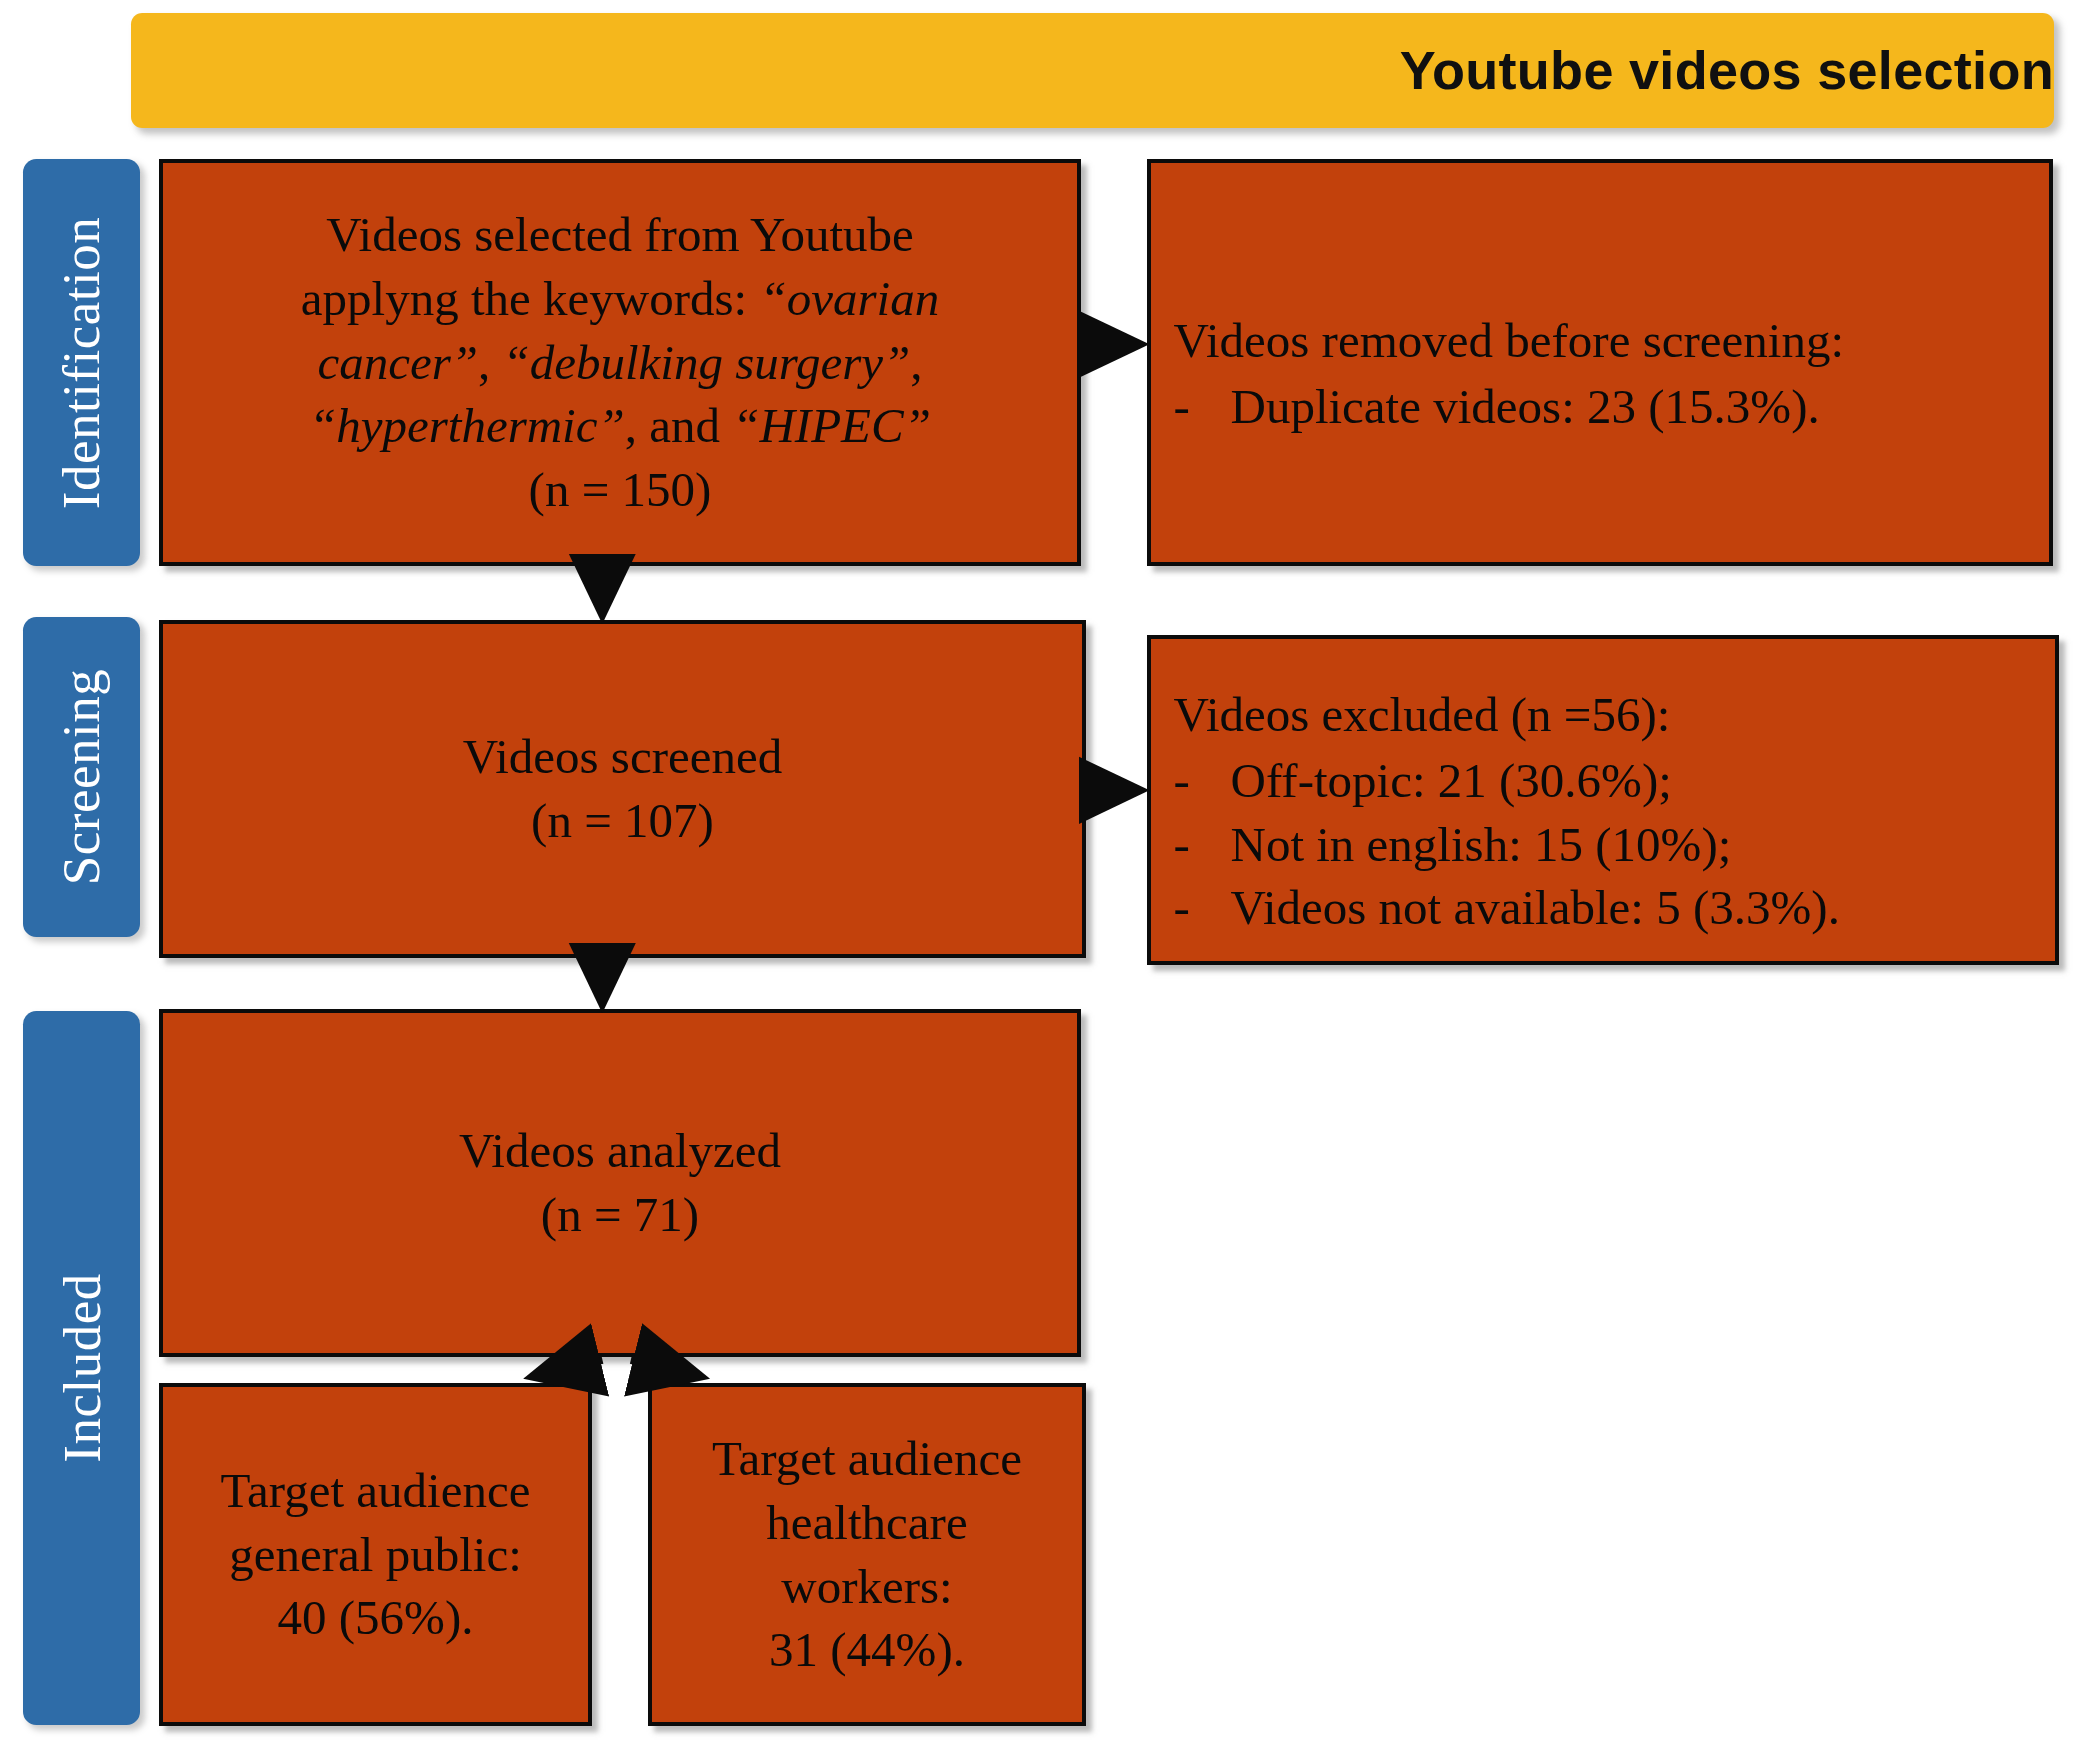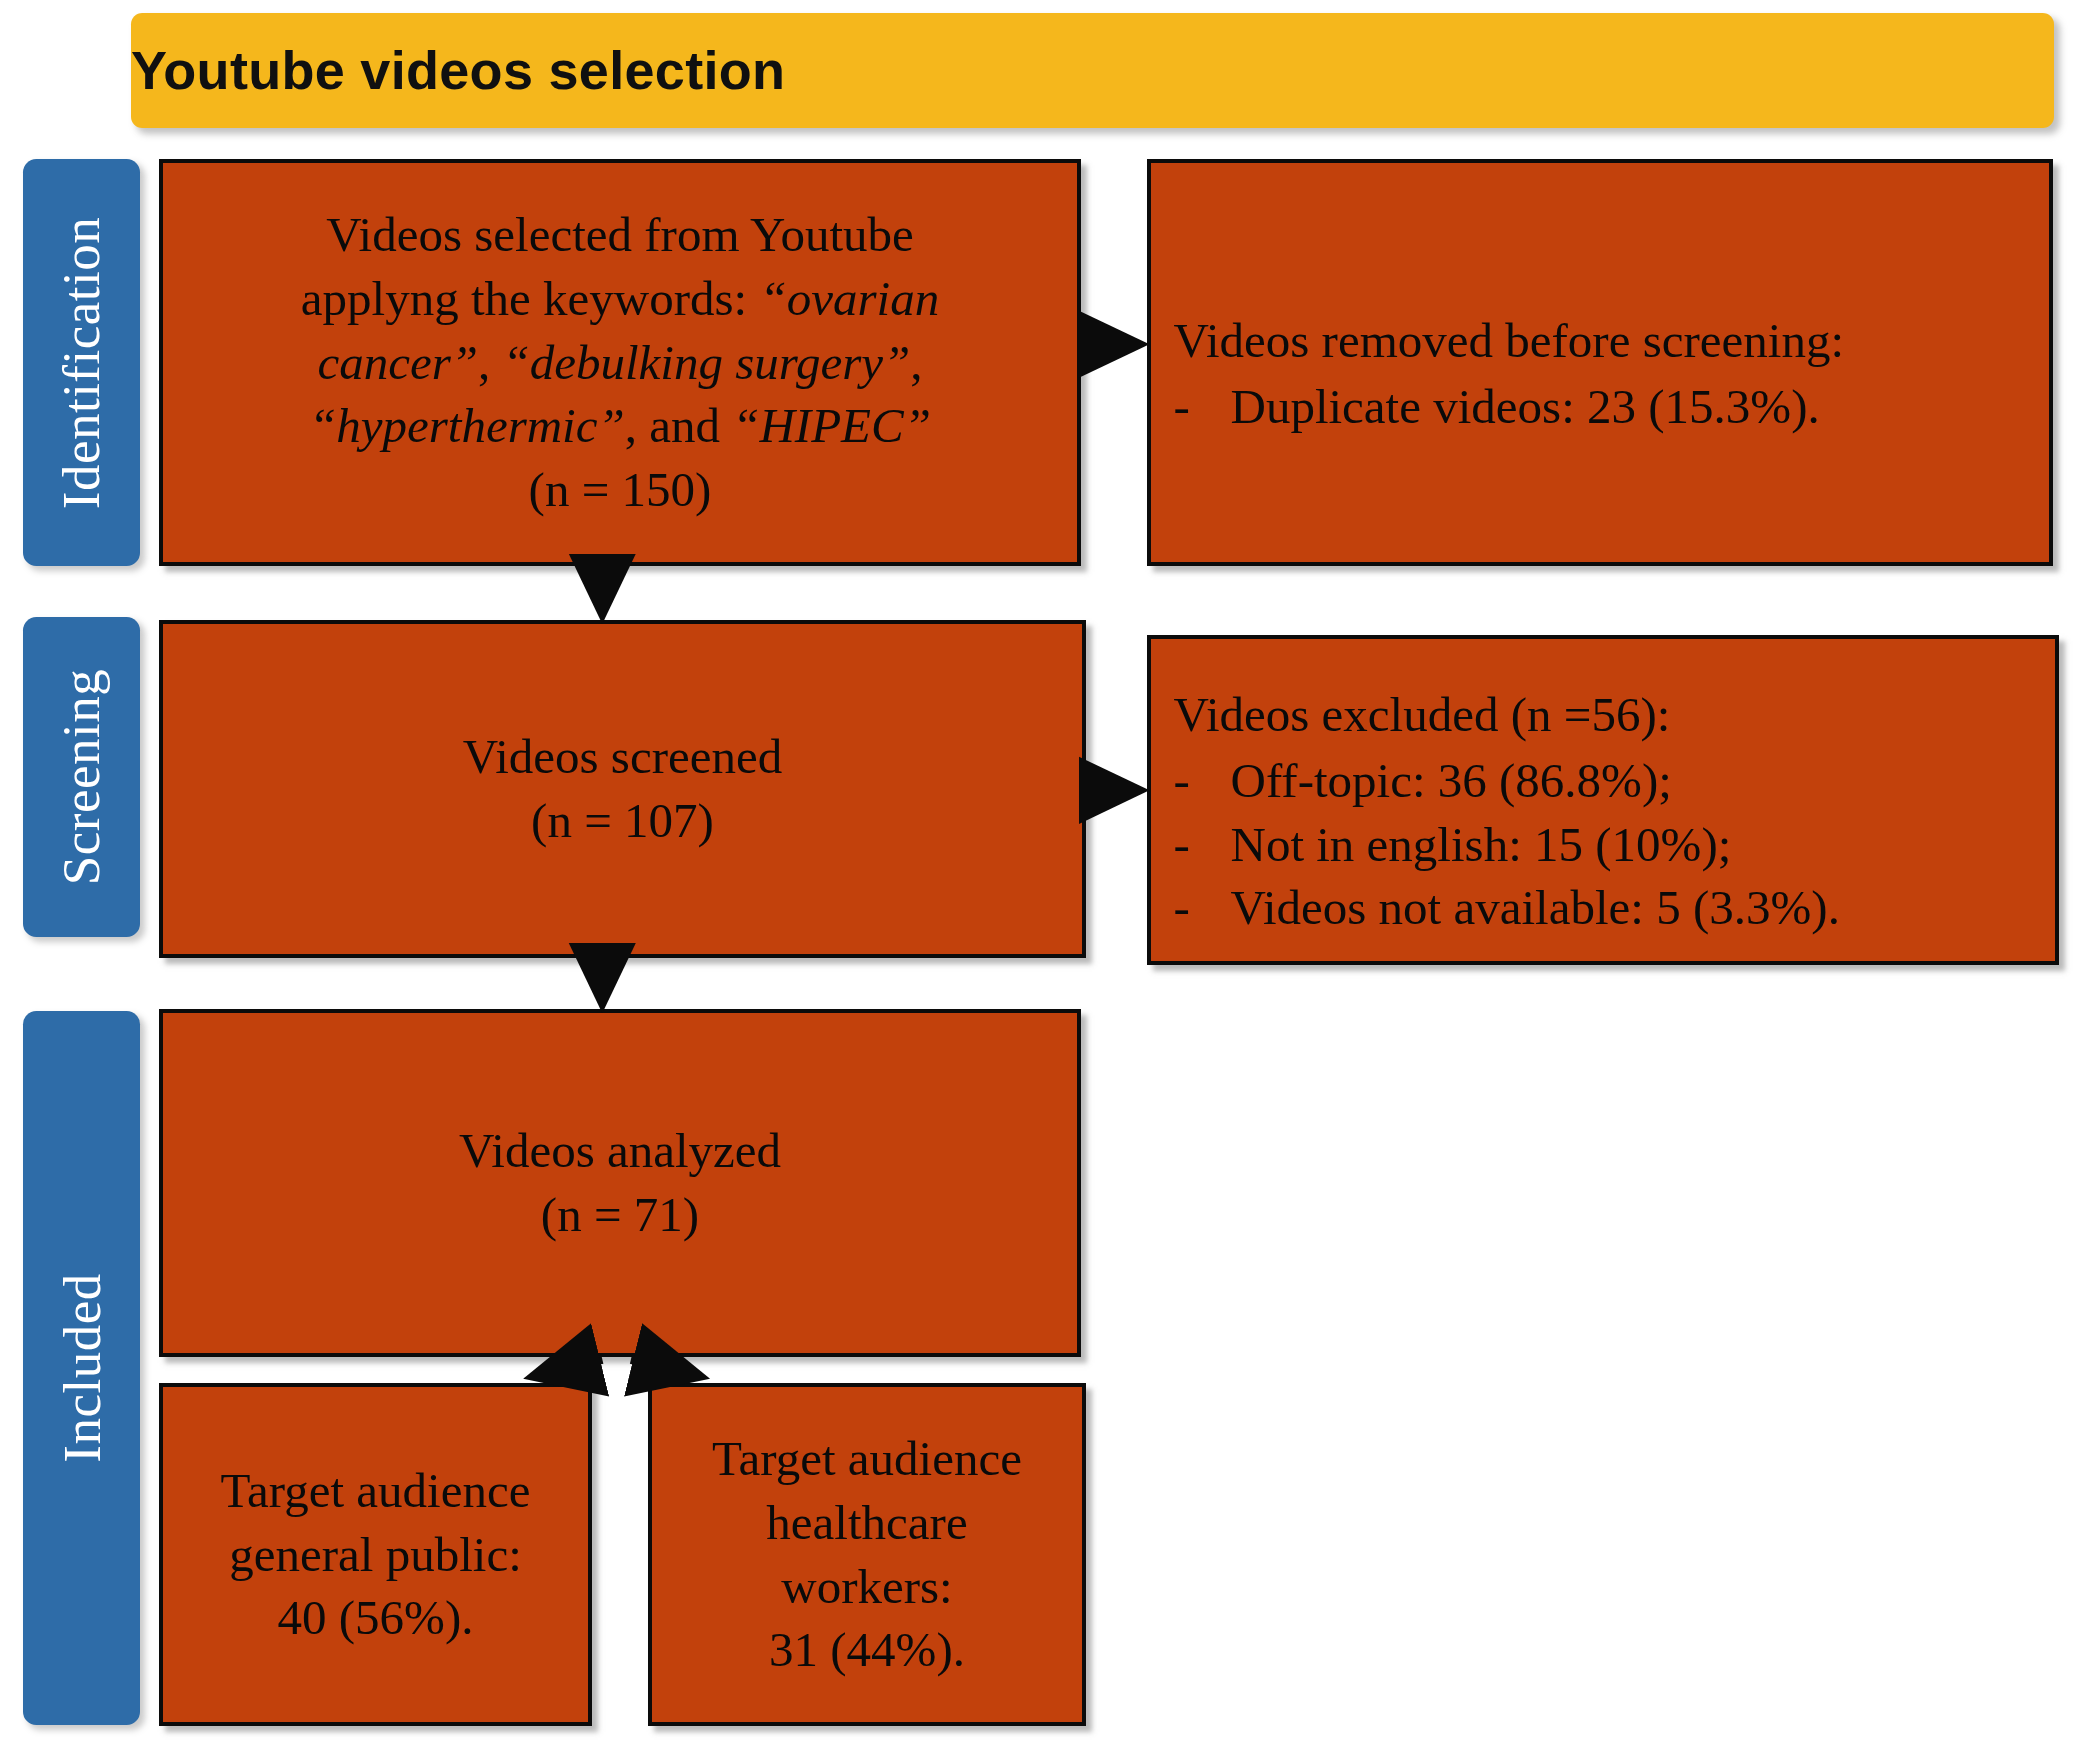--- a/index.html
+++ b/index.html
@@ -22,21 +22,21 @@
     position: absolute;
     left: 131px;
     top: 12.8px;
     width: 1923px;
     height: 115px;
     background: #F5B71C;
     border-radius: 11.3px;
     box-shadow: 5.1px 5.1px 7.2px rgba(120,120,120,0.45);
     display: flex;
     align-items: center;
-    justify-content: flex-start;
+    justify-content: flex-end;
   }
   .banner-title {
     font-family: "Liberation Sans", "DejaVu Sans", sans-serif;
     font-weight: bold;
     font-size: 54px;
     color: #101010;
     letter-spacing: 0.3px;
     text-align: center;
   }
 
@@ -172,21 +172,21 @@
       <span>Videos screened</span><br>
       <span>(n = 107)</span>
     </div>
   </div>
 
   <div class="box" id="box-excluded">
     <div class="txt leftal">
       <div class="heading-line">Videos excluded (n =56):</div>
       <div class="bullet-row">
         <span class="bullet-dash">-</span>
-        <span class="bullet-text">Off-topic: 36 (86.8%);</span>
+        <span class="bullet-text">Off-topic: 21 (30.6%);</span>
       </div>
       <div class="bullet-row">
         <span class="bullet-dash">-</span>
         <span class="bullet-text">Not in english: 15 (10%);</span>
       </div>
       <div class="bullet-row">
         <span class="bullet-dash">-</span>
         <span class="bullet-text">Videos not available: 5 (3.3%).</span>
       </div>
     </div>

